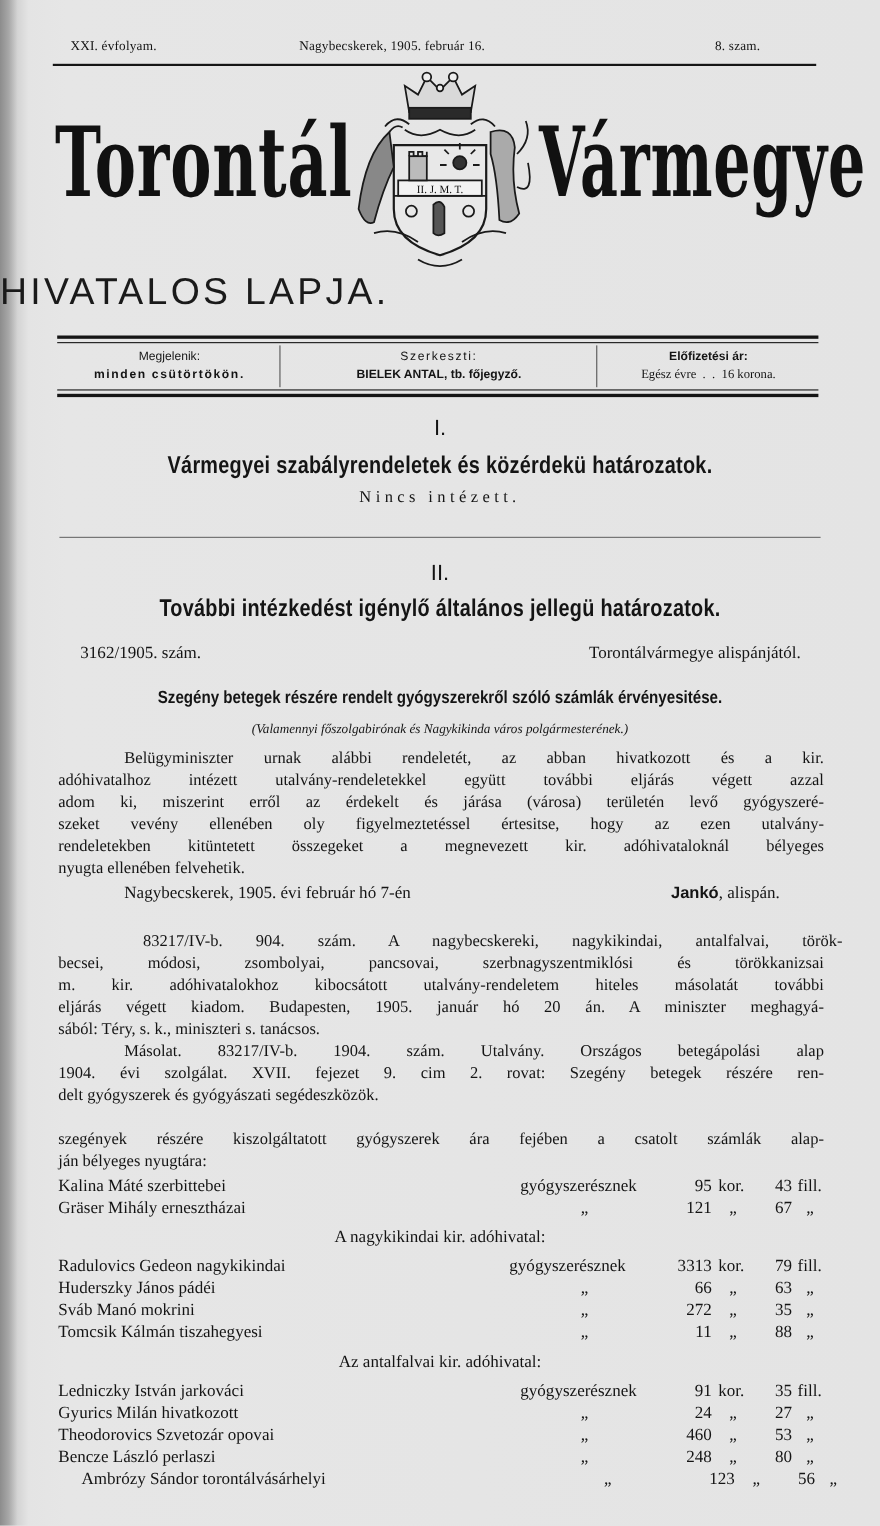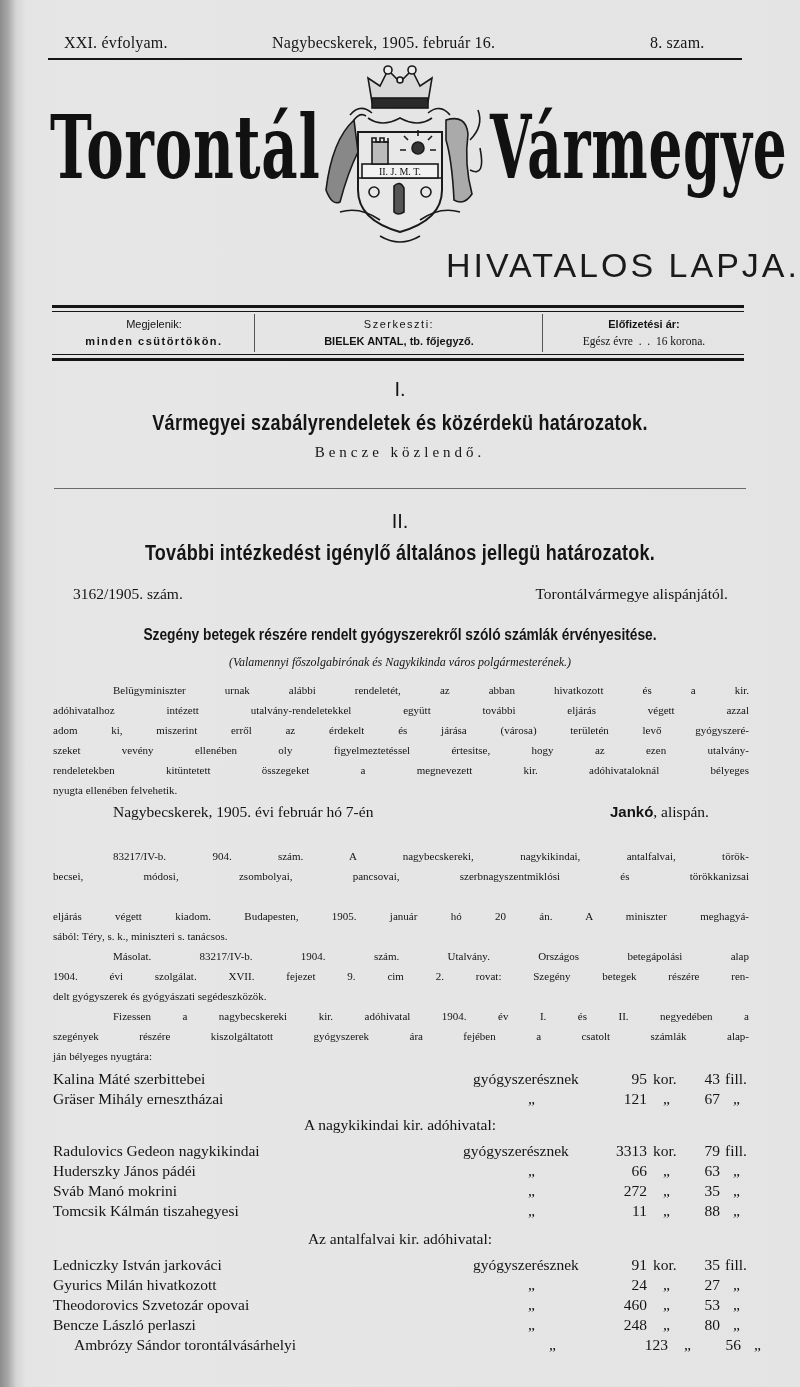--- a/index.html
+++ b/index.html
@@ -9,50 +9,50 @@
     font-family: "Liberation Serif", "DejaVu Serif", serif;
     color: #141414;
     position: relative;
   }
   .page {
     position: absolute; left: 0; top: 0; width: 800px; height: 1387px;
     background: linear-gradient(90deg, #8c8c8c 0px, #a8a8a8 8px, #d4d4d4 16px, #e4e4e4 26px, #e6e6e6 60px, #e4e4e4 100%);
   }
   .abs { position: absolute; white-space: nowrap; }
   
-  .topline { top: 34px; font-size: 16px; letter-spacing: 0.2px; }
+  .topline { top: 34px; font-size: 12px; letter-spacing: 0.2px; }
   .rule-thick { position: absolute; background: #151515; }
   
   .mast-word {
     position: absolute; top: 104px;
     font-family: "DejaVu Serif", "Liberation Serif", serif;
     font-weight: bold; font-size: 72px; line-height: 1;
     transform-origin: left top;
     letter-spacing: 1px;
     color: #111;
   }
   .subtitle {
-    position: absolute; top: 246px; left: 0; width: 800px; text-align: right;
+    position: absolute; top: 246px; left: 0; width: 800px; text-align: left;
     font-family: "Liberation Sans", "DejaVu Sans", sans-serif;
     font-size: 34px; letter-spacing: 3px; color: #1a1a1a;
   }
   .crest { position: absolute; left: 310px; top: 60px; width: 180px; height: 190px; }
   
   .info-cell { position: absolute; text-align: center; font-size: 12px; line-height: 17px; }
   .cond { font-family: "Liberation Sans", "DejaVu Sans", sans-serif; }
   .vsep { position: absolute; width: 1px; background: #555; }
   
   .sec-num { position: absolute; left: 0; width: 800px; text-align: center;
     font-family: "Liberation Sans", "DejaVu Sans", sans-serif; font-size: 20px; }
   .sec-title { position: absolute; left: 0; width: 800px; text-align: center;
     font-family: "Liberation Sans", "DejaVu Sans", sans-serif; font-weight: bold;
     font-size: 22px; transform: scaleX(0.82); letter-spacing: 0.3px; }
   .spaced { position: absolute; left: 0; width: 800px; text-align: center; font-size: 15px; letter-spacing: 4px; }
   .hr-thin { position: absolute; height: 1px; background: #6a6a6a; }
-  .body-line { position: absolute; left: 53px; width: 696px; font-size: 11px; line-height: 20px; white-space: nowrap; }
+  .body-line { position: absolute; left: 53px; width: 696px; font-size: 15px; line-height: 20px; white-space: nowrap; }
   .justify { text-align: justify; text-align-last: justify; }
   .bold-sans { font-family: "Liberation Sans", "DejaVu Sans", sans-serif; font-weight: bold; }
   .row { position: absolute; left: 53px; width: 700px; height: 20px; font-size: 15.5px; }
   .row span { position: absolute; top: 0; white-space: nowrap; }
   .c-name { left: 0; }
   .c-role { left: 420px; }
   .c-ditto { left: 475px; }
   .c-kor { left: 552px; width: 42px; text-align: right; }
   .c-korlbl { left: 600px; }
   .c-fill { left: 645px; width: 22px; text-align: right; }
@@ -128,21 +128,21 @@
   <div class="info-cell" style="left:544px; top:316px; width:200px;">
     <div class="cond" style="font-weight:bold; font-size:11px;">Előfizetési ár:</div>
     <div style="font-size:11.5px; white-space:pre;">Egész évre  .  .  16 korona.</div>
   </div>
 
   <div class="rule-thick" style="left:52px; top:354px; width:692px; height:1px;"></div>
   <div class="rule-thick" style="left:52px; top:358px; width:692px; height:3px;"></div>
 
   <div class="sec-num" style="top:378px;">I.</div>
   <div class="sec-title" style="top:410px;">Vármegyei szabályrendeletek és közérdekü határozatok.</div>
-  <div class="spaced" style="top:444px;">Bencze közlendő.</div>
+  <div class="spaced" style="top:444px;">Nincs intézett.</div>
   <div class="hr-thin" style="left:54px; top:488px; width:692px;"></div>
 
   <div class="sec-num" style="top:510px;">II.</div>
   <div class="sec-title" style="top:540px;">További intézkedést igénylő általános jellegü határozatok.</div>
 
   <div class="abs" style="left:73px; top:585px; font-size:15.5px;">3162/1905. szám.</div>
   <div class="abs" style="right:72px; top:585px; font-size:15.5px;">Torontálvármegye alispánjától.</div>
 
   <div class="abs bold-sans" style="left:0; width:800px; text-align:center; top:626px; font-size:16px; transform:scaleX(0.86);">Szegény betegek részére rendelt gyógyszerekről szóló számlák érvényesitése.</div>
   <div class="abs" style="left:0; width:800px; text-align:center; top:655px; font-size:12px; font-style:italic;">(Valamennyi főszolgabirónak és Nagykikinda város polgármesterének.)</div>
@@ -152,30 +152,30 @@
   <div class="body-line justify" style="top:720px;">adom ki, miszerint erről az érdekelt és járása (városa) területén levő gyógyszeré-</div>
   <div class="body-line justify" style="top:740px;">szeket vevény ellenében oly figyelmeztetéssel értesitse, hogy az ezen utalvány-</div>
   <div class="body-line justify" style="top:760px;">rendeletekben kitüntetett összegeket a megnevezett kir. adóhivataloknál bélyeges</div>
   <div class="body-line" style="top:780px;">nyugta ellenében felvehetik.</div>
 
   <div class="abs" style="left:113px; top:803px; font-size:15.5px;">Nagybecskerek, 1905. évi február hó 7-én</div>
   <div class="abs" style="left:610px; top:803px; font-size:15.5px;">
     <span class="bold-sans" style="font-size:15px;">Jankó</span><span>, alispán.</span>
   </div>
 
-  <div class="body-line justify" style="top:846px; left:113px; width:636px;">83217/IV-b. 904. szám. A nagybecskereki, nagykikindai, antalfalvai, török-</div>
+  <div class="body-line justify" style="top:846px; left:130px; width:636px;">83217/IV-b. 904. szám. A nagybecskereki, nagykikindai, antalfalvai, török-</div>
   <div class="body-line justify" style="top:866px;">becsei, módosi, zsombolyai, pancsovai, szerbnagyszentmiklósi és törökkanizsai</div>
+  <div class="body-line justify" style="top:886px;">m. kir. adóhivatalokhoz kibocsátott utalvány-rendeletem hiteles másolatát további</div>
   <div class="body-line justify" style="top:906px;">eljárás végett kiadom. Budapesten, 1905. január hó 20 án. A miniszter meghagyá-</div>
   <div class="body-line" style="top:926px;">sából: Téry, s. k., miniszteri s. tanácsos.</div>
 
   <div class="body-line justify" style="top:946px; left:113px; width:636px;">Másolat. 83217/IV-b. 1904. szám. Utalvány. Országos betegápolási alap</div>
   <div class="body-line justify" style="top:966px;">1904. évi szolgálat. XVII. fejezet 9. cim 2. rovat: Szegény betegek részére ren-</div>
   <div class="body-line" style="top:986px;">delt gyógyszerek és gyógyászati segédeszközök.</div>
 
-  <div class="body-line justify" style="top:1006px; left:113px; width:636px;">Fizessen a nagybecskereki kir. adóhivatal 1904. év I. és II. negyedében a</div>
   <div class="body-line justify" style="top:1026px;">szegények részére kiszolgáltatott gyógyszerek ára fejében a csatolt számlák alap-</div>
   <div class="body-line" style="top:1046px;">ján bélyeges nyugtára:</div>
 
   <div class="row" style="top:1070px;">
     <span class="c-name">Kalina Máté szerbittebei</span>
     <span class="c-role">gyógyszerésznek</span>
     <span class="c-kor">95</span>
     <span class="c-korlbl">kor.</span>
     <span class="c-fill">43</span>
     <span class="c-filllbl">fill.</span>

